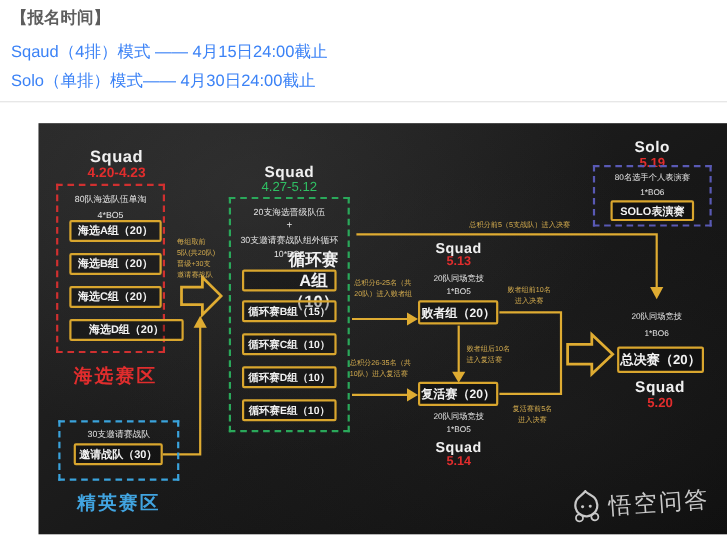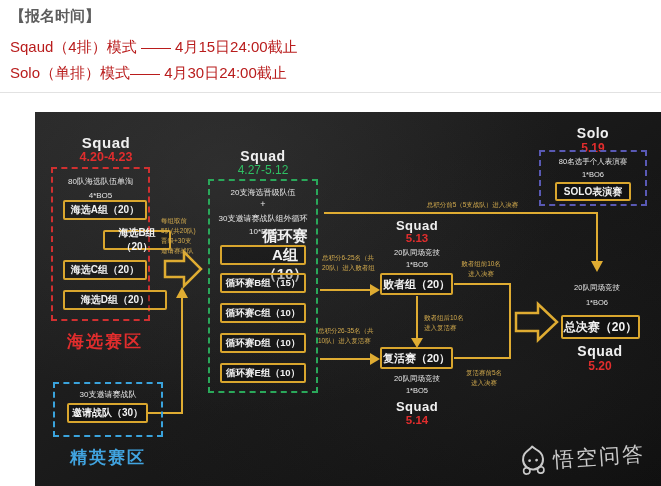--- a/index.html
+++ b/index.html
@@ -3,21 +3,21 @@
 <meta charset="utf-8">
 <style>
   * { margin:0; padding:0; box-sizing:border-box; }
   html,body { background:#ffffff; }
   body {
     width:661px; height:486px; position:relative; overflow:hidden;
     font-family:"Liberation Sans","DejaVu Sans",sans-serif;
   }
   
   .hdr-title { position:absolute; left:10px; top:7px; font-size:15px; font-weight:bold; color:#5d5d5d; }
-  .hdr-line  { position:absolute; left:10px; font-size:15px; color:#b91c1c; }
+  .hdr-line  { position:absolute; left:10px; font-size:15px; color:#3b82f6; }
   .divider   { position:absolute; left:0; top:92px; width:661px; height:1px; background:#e2e2e2; }
 
   
   #diagram {
     position:absolute; left:35px; top:112px; width:626px; height:374px;
     background:
       radial-gradient(ellipse at 30% 15%, rgba(80,80,80,.28), transparent 55%),
       radial-gradient(ellipse at 75% 70%, rgba(60,60,60,.18), transparent 60%),
       linear-gradient(145deg,#272727 0%,#181818 55%,#0d0d0d 100%);
   }
@@ -71,21 +71,21 @@
     <path class="conn" d="M419 172 H475 V246 H419"></path>
     <polygon class="harrow" points="481,201 503,201 503,192 522,210 503,228 503,219 481,219"></polygon>
   </svg>
 
   <div class="abs ttl" style="left:40px;top:22px;width:62px;font-size:15px;">Squad</div>
   <div class="abs dred" style="left:36px;top:38px;width:70px;font-size:12.5px;">4.20-4.23</div>
   <div class="abs dash-red" style="left:16px;top:55px;width:99px;height:154px;"></div>
   <div class="abs desc" style="left:16px;top:64px;width:99px;font-size:8px;">80队海选队伍单淘</div>
   <div class="abs desc" style="left:16px;top:79px;width:99px;font-size:8px;">4*BO5</div>
   <div class="abs ybox" style="left:28px;top:88px;width:84px;height:20px;font-size:10px;">海选A组（20）</div>
-  <div class="abs ybox" style="left:28px;top:118px;width:68px;height:20px;font-size:10px;margin-left:40px;">海选B组（20）</div>
+  <div class="abs ybox" style="left:28px;top:118px;width:84px;height:20px;font-size:10px;">海选B组（20）</div>
   <div class="abs ybox" style="left:28px;top:148px;width:84px;height:20px;font-size:10px;">海选C组（20）</div>
   <div class="abs ybox" style="left:28px;top:178px;width:104px;height:20px;font-size:10px;">海选D组（20）</div>
   <div class="abs zone-red" style="left:10px;top:218px;width:120px;">海选赛区</div>
   <div class="abs note" style="left:126px;top:104px;width:36px;">
     <div>每组取前</div>
     <div>5队(共20队)</div>
     <div>晋级+30支</div>
     <div>邀请赛战队</div>
   </div>
 

